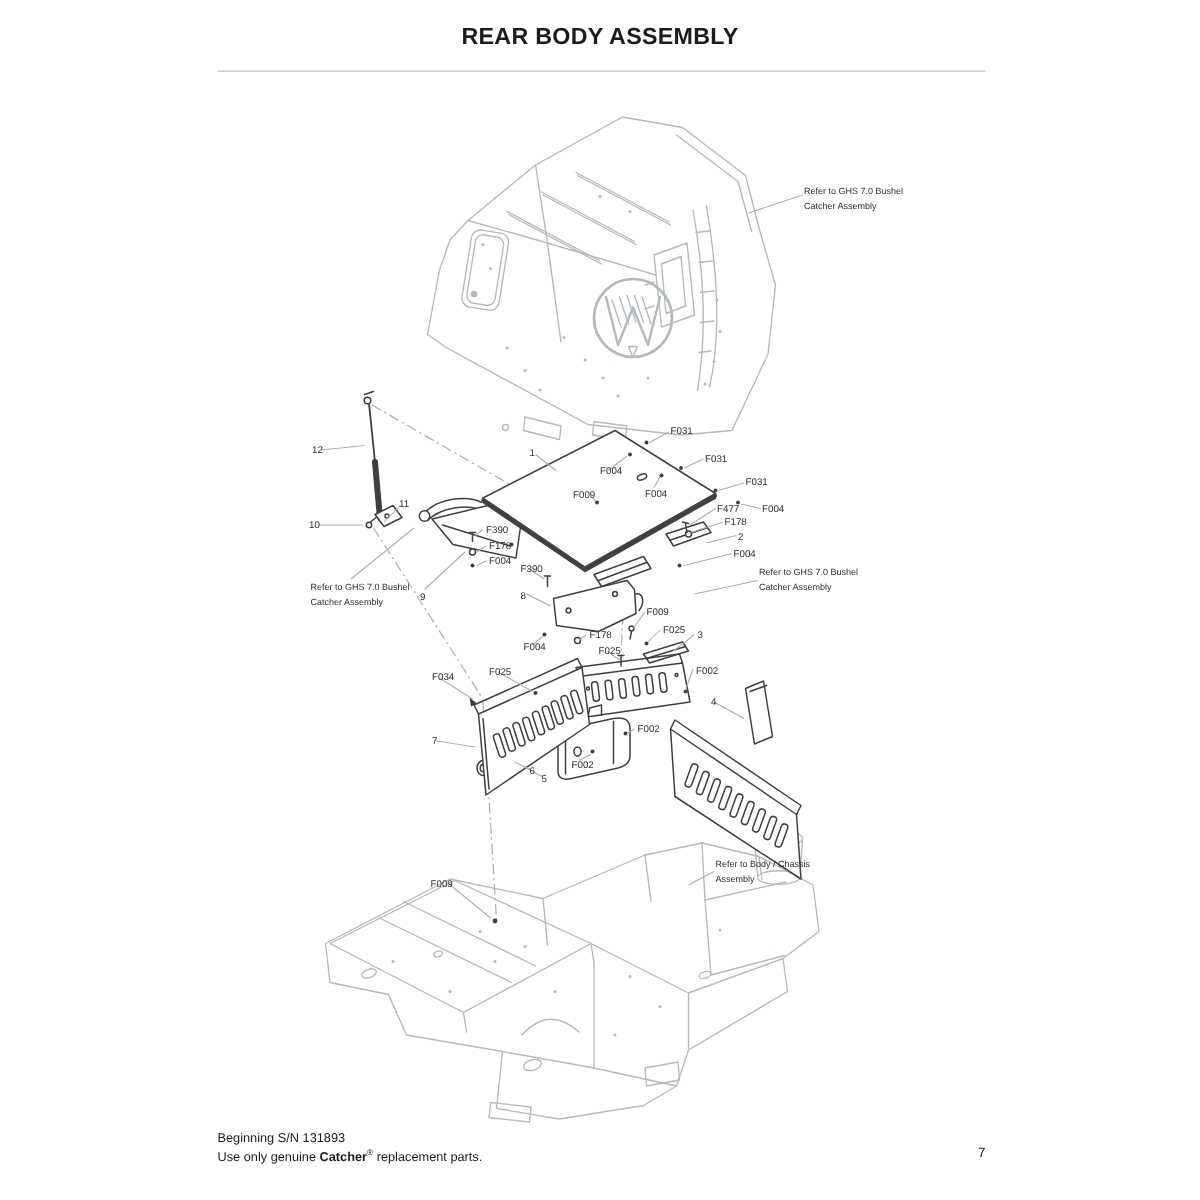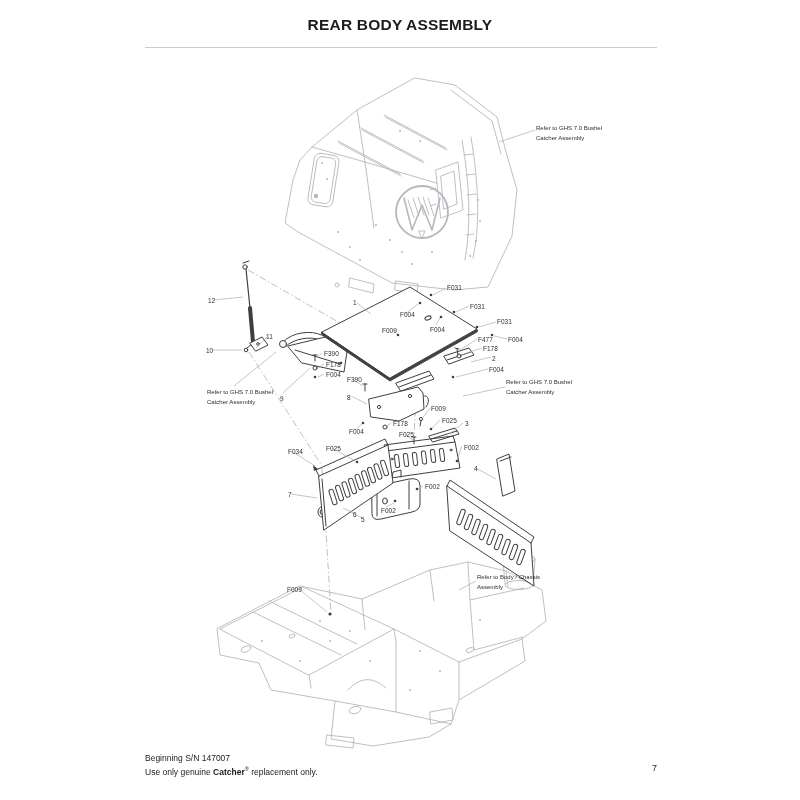--- a/index.html
+++ b/index.html
@@ -358,18 +358,18 @@
 Catcher Assembly</div>
       <div class="pnote" style="left: 207px; top: 388px;">Refer to GHS 7.0 Bushel
 Catcher Assembly</div>
       <div class="pnote" style="left: 506px; top: 378px;">Refer to GHS 7.0 Bushel
 Catcher Assembly</div>
       <div class="pnote" style="left: 477px; top: 573px;">Refer to Body / Chassis
 Assembly</div>
     </div>
 
   <div class="footer">
-    <div>Beginning S/N 147007</div>
-    <div><span>Use only genuine </span><b>Catcher</b><sup>®</sup><span> replacement only.</span></div>
+    <div>Beginning S/N 131893</div>
+    <div><span>Use only genuine </span><b>Catcher</b><sup>®</sup><span> replacement parts.</span></div>
   </div>
   <div class="pageno">7</div>
 
 </div>
 
 </body></html>

